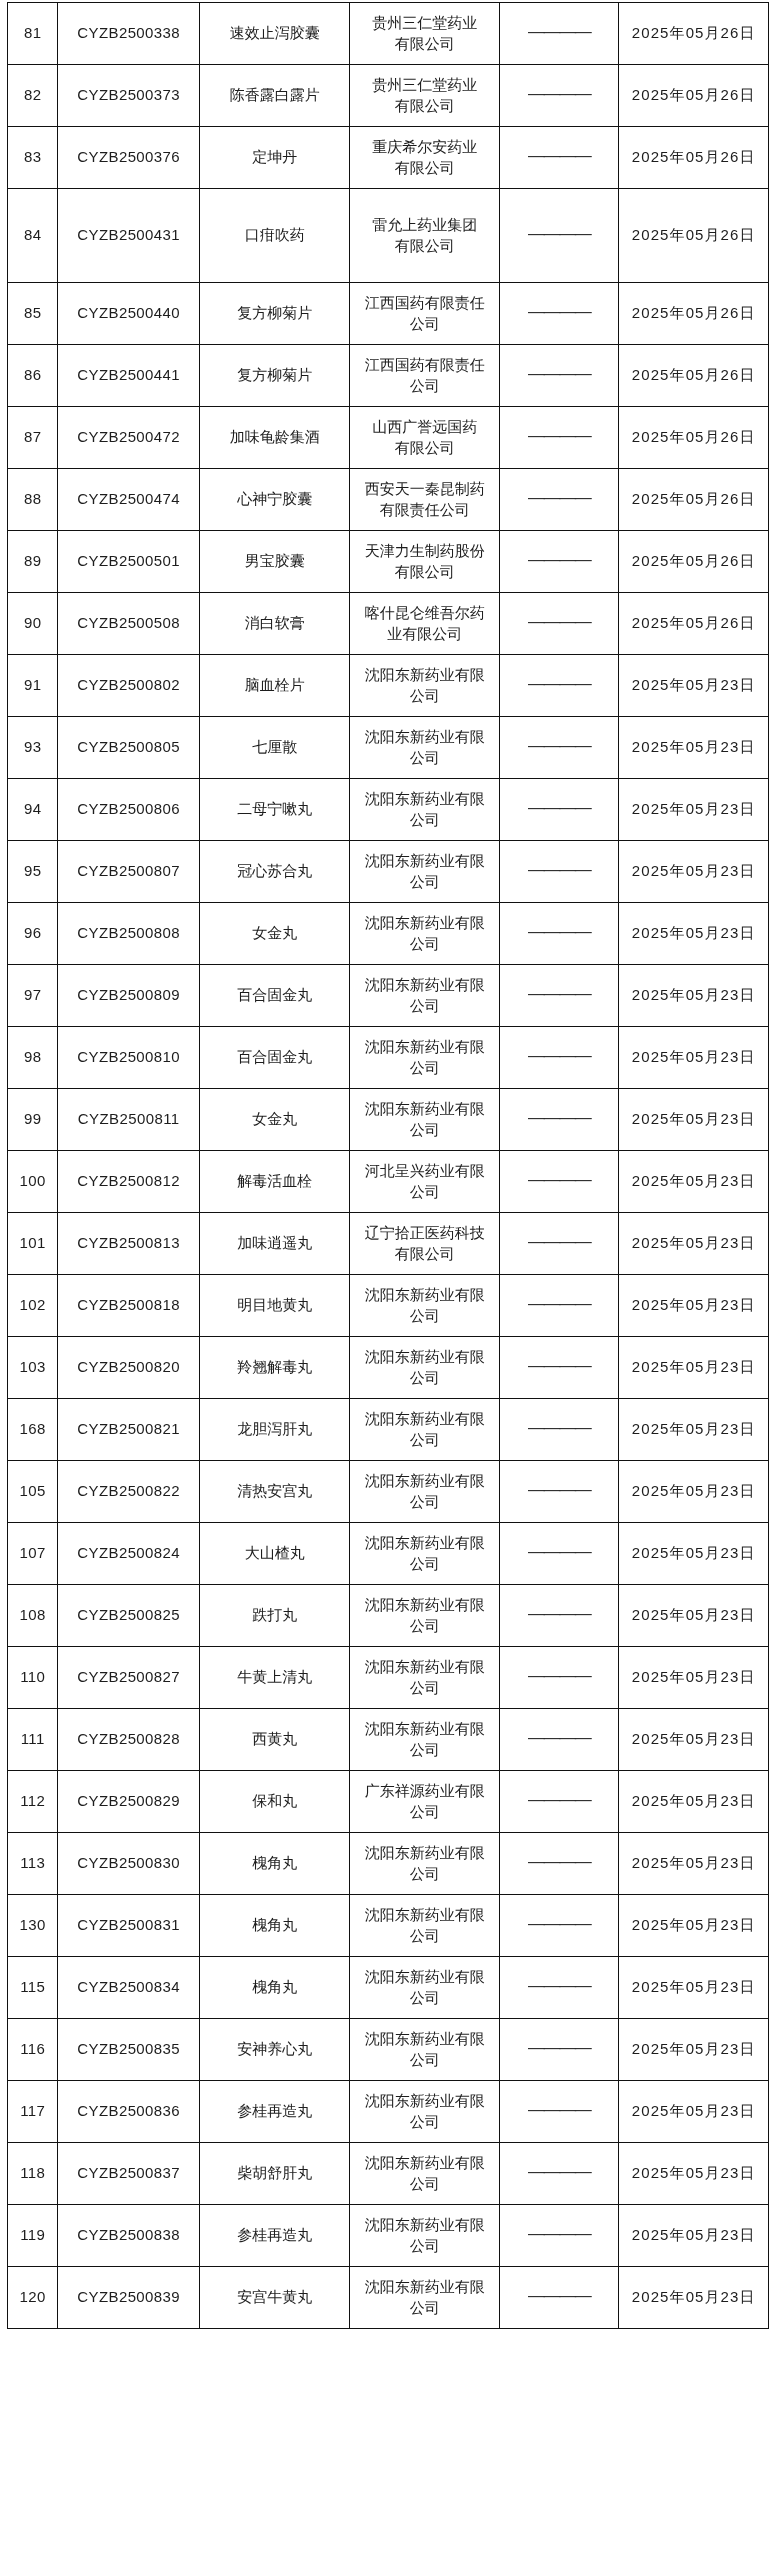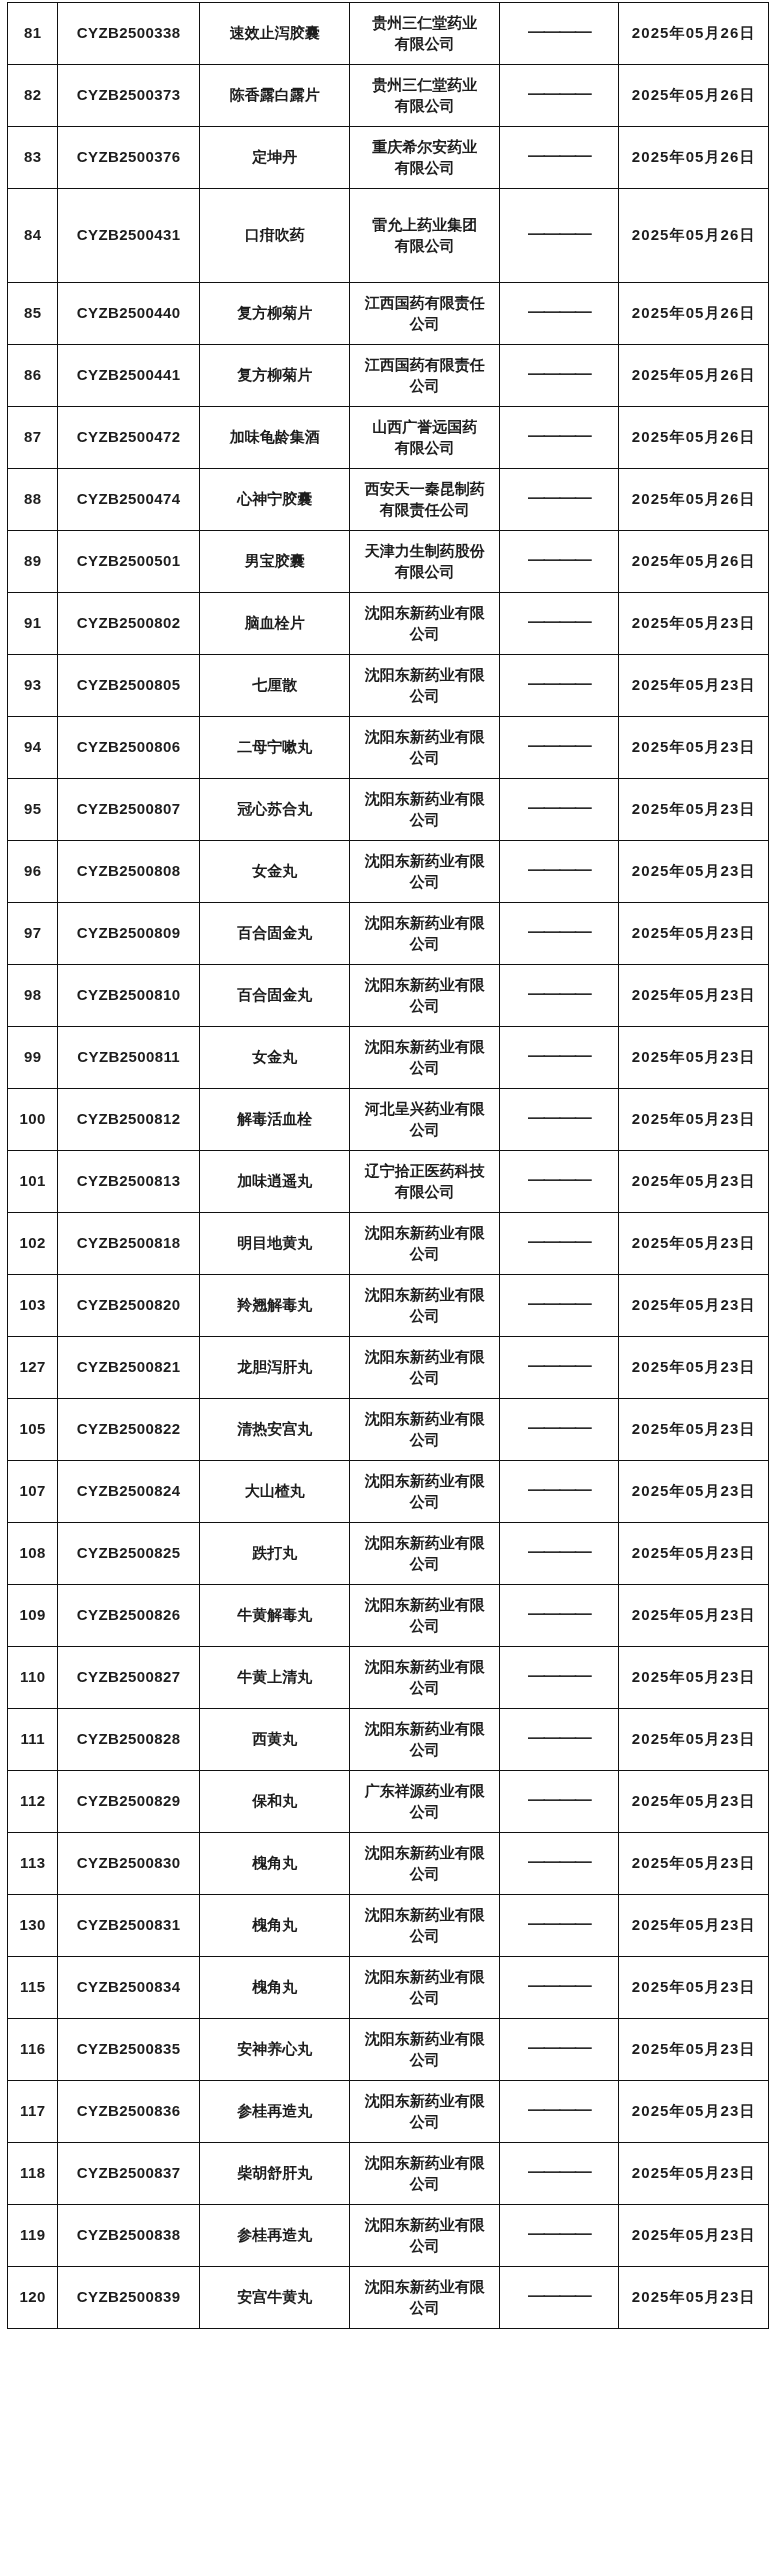--- a/index.html
+++ b/index.html
@@ -14,21 +14,20 @@
     font-family: "Liberation Sans", "DejaVu Sans", sans-serif;
     color: #1d1d1d;
   }
   .sheet {
     padding: 2.1px 2.9px 0 7.2px;
   }
   table.registry {
     border-collapse: collapse;
     table-layout: fixed;
     width: 761px;
-    font-weight: bold;
   }
   table.registry td {
     border: 0.7px solid #111111;
     border-top-width: 1.4px;
     border-bottom-width: 1.4px;
     box-sizing: border-box;
     height: 62px;
     padding: 1.4px 4.3px;
     text-align: center;
     vertical-align: middle;
@@ -133,20 +132,28 @@
   </tr>
         <tr>
     <td class="c-no">89</td>
     <td class="c-code">CYZB2500501</td>
     <td class="c-name">男宝胶囊</td>
     <td class="c-company">天津力生制药股份<br>有限公司</td>
     <td class="c-dash"><span class="dash-text">————</span></td>
     <td class="c-date">2025年05月26日</td>
   </tr>
         <tr>
+    <td class="c-no">90</td>
+    <td class="c-code">CYZB2500508</td>
+    <td class="c-name">消白软膏</td>
+    <td class="c-company">喀什昆仑维吾尔药<br>业有限公司</td>
+    <td class="c-dash"><span class="dash-text">————</span></td>
+    <td class="c-date">2025年05月26日</td>
+  </tr>
+        <tr>
     <td class="c-no">91</td>
     <td class="c-code">CYZB2500802</td>
     <td class="c-name">脑血栓片</td>
     <td class="c-company">沈阳东新药业有限<br>公司</td>
     <td class="c-dash"><span class="dash-text">————</span></td>
     <td class="c-date">2025年05月23日</td>
   </tr>
         <tr>
     <td class="c-no">93</td>
     <td class="c-code">CYZB2500805</td>
@@ -229,21 +236,21 @@
   </tr>
         <tr>
     <td class="c-no">103</td>
     <td class="c-code">CYZB2500820</td>
     <td class="c-name">羚翘解毒丸</td>
     <td class="c-company">沈阳东新药业有限<br>公司</td>
     <td class="c-dash"><span class="dash-text">————</span></td>
     <td class="c-date">2025年05月23日</td>
   </tr>
         <tr>
-    <td class="c-no">127</td>
+    <td class="c-no">168</td>
     <td class="c-code">CYZB2500821</td>
     <td class="c-name">龙胆泻肝丸</td>
     <td class="c-company">沈阳东新药业有限<br>公司</td>
     <td class="c-dash"><span class="dash-text">————</span></td>
     <td class="c-date">2025年05月23日</td>
   </tr>
         <tr>
     <td class="c-no">105</td>
     <td class="c-code">CYZB2500822</td>
     <td class="c-name">清热安宫丸</td>
@@ -256,28 +263,20 @@
     <td class="c-code">CYZB2500824</td>
     <td class="c-name">大山楂丸</td>
     <td class="c-company">沈阳东新药业有限<br>公司</td>
     <td class="c-dash"><span class="dash-text">————</span></td>
     <td class="c-date">2025年05月23日</td>
   </tr>
         <tr>
     <td class="c-no">108</td>
     <td class="c-code">CYZB2500825</td>
     <td class="c-name">跌打丸</td>
-    <td class="c-company">沈阳东新药业有限<br>公司</td>
-    <td class="c-dash"><span class="dash-text">————</span></td>
-    <td class="c-date">2025年05月23日</td>
-  </tr>
-        <tr>
-    <td class="c-no">109</td>
-    <td class="c-code">CYZB2500826</td>
-    <td class="c-name">牛黄解毒丸</td>
     <td class="c-company">沈阳东新药业有限<br>公司</td>
     <td class="c-dash"><span class="dash-text">————</span></td>
     <td class="c-date">2025年05月23日</td>
   </tr>
         <tr>
     <td class="c-no">110</td>
     <td class="c-code">CYZB2500827</td>
     <td class="c-name">牛黄上清丸</td>
     <td class="c-company">沈阳东新药业有限<br>公司</td>
     <td class="c-dash"><span class="dash-text">————</span></td>

